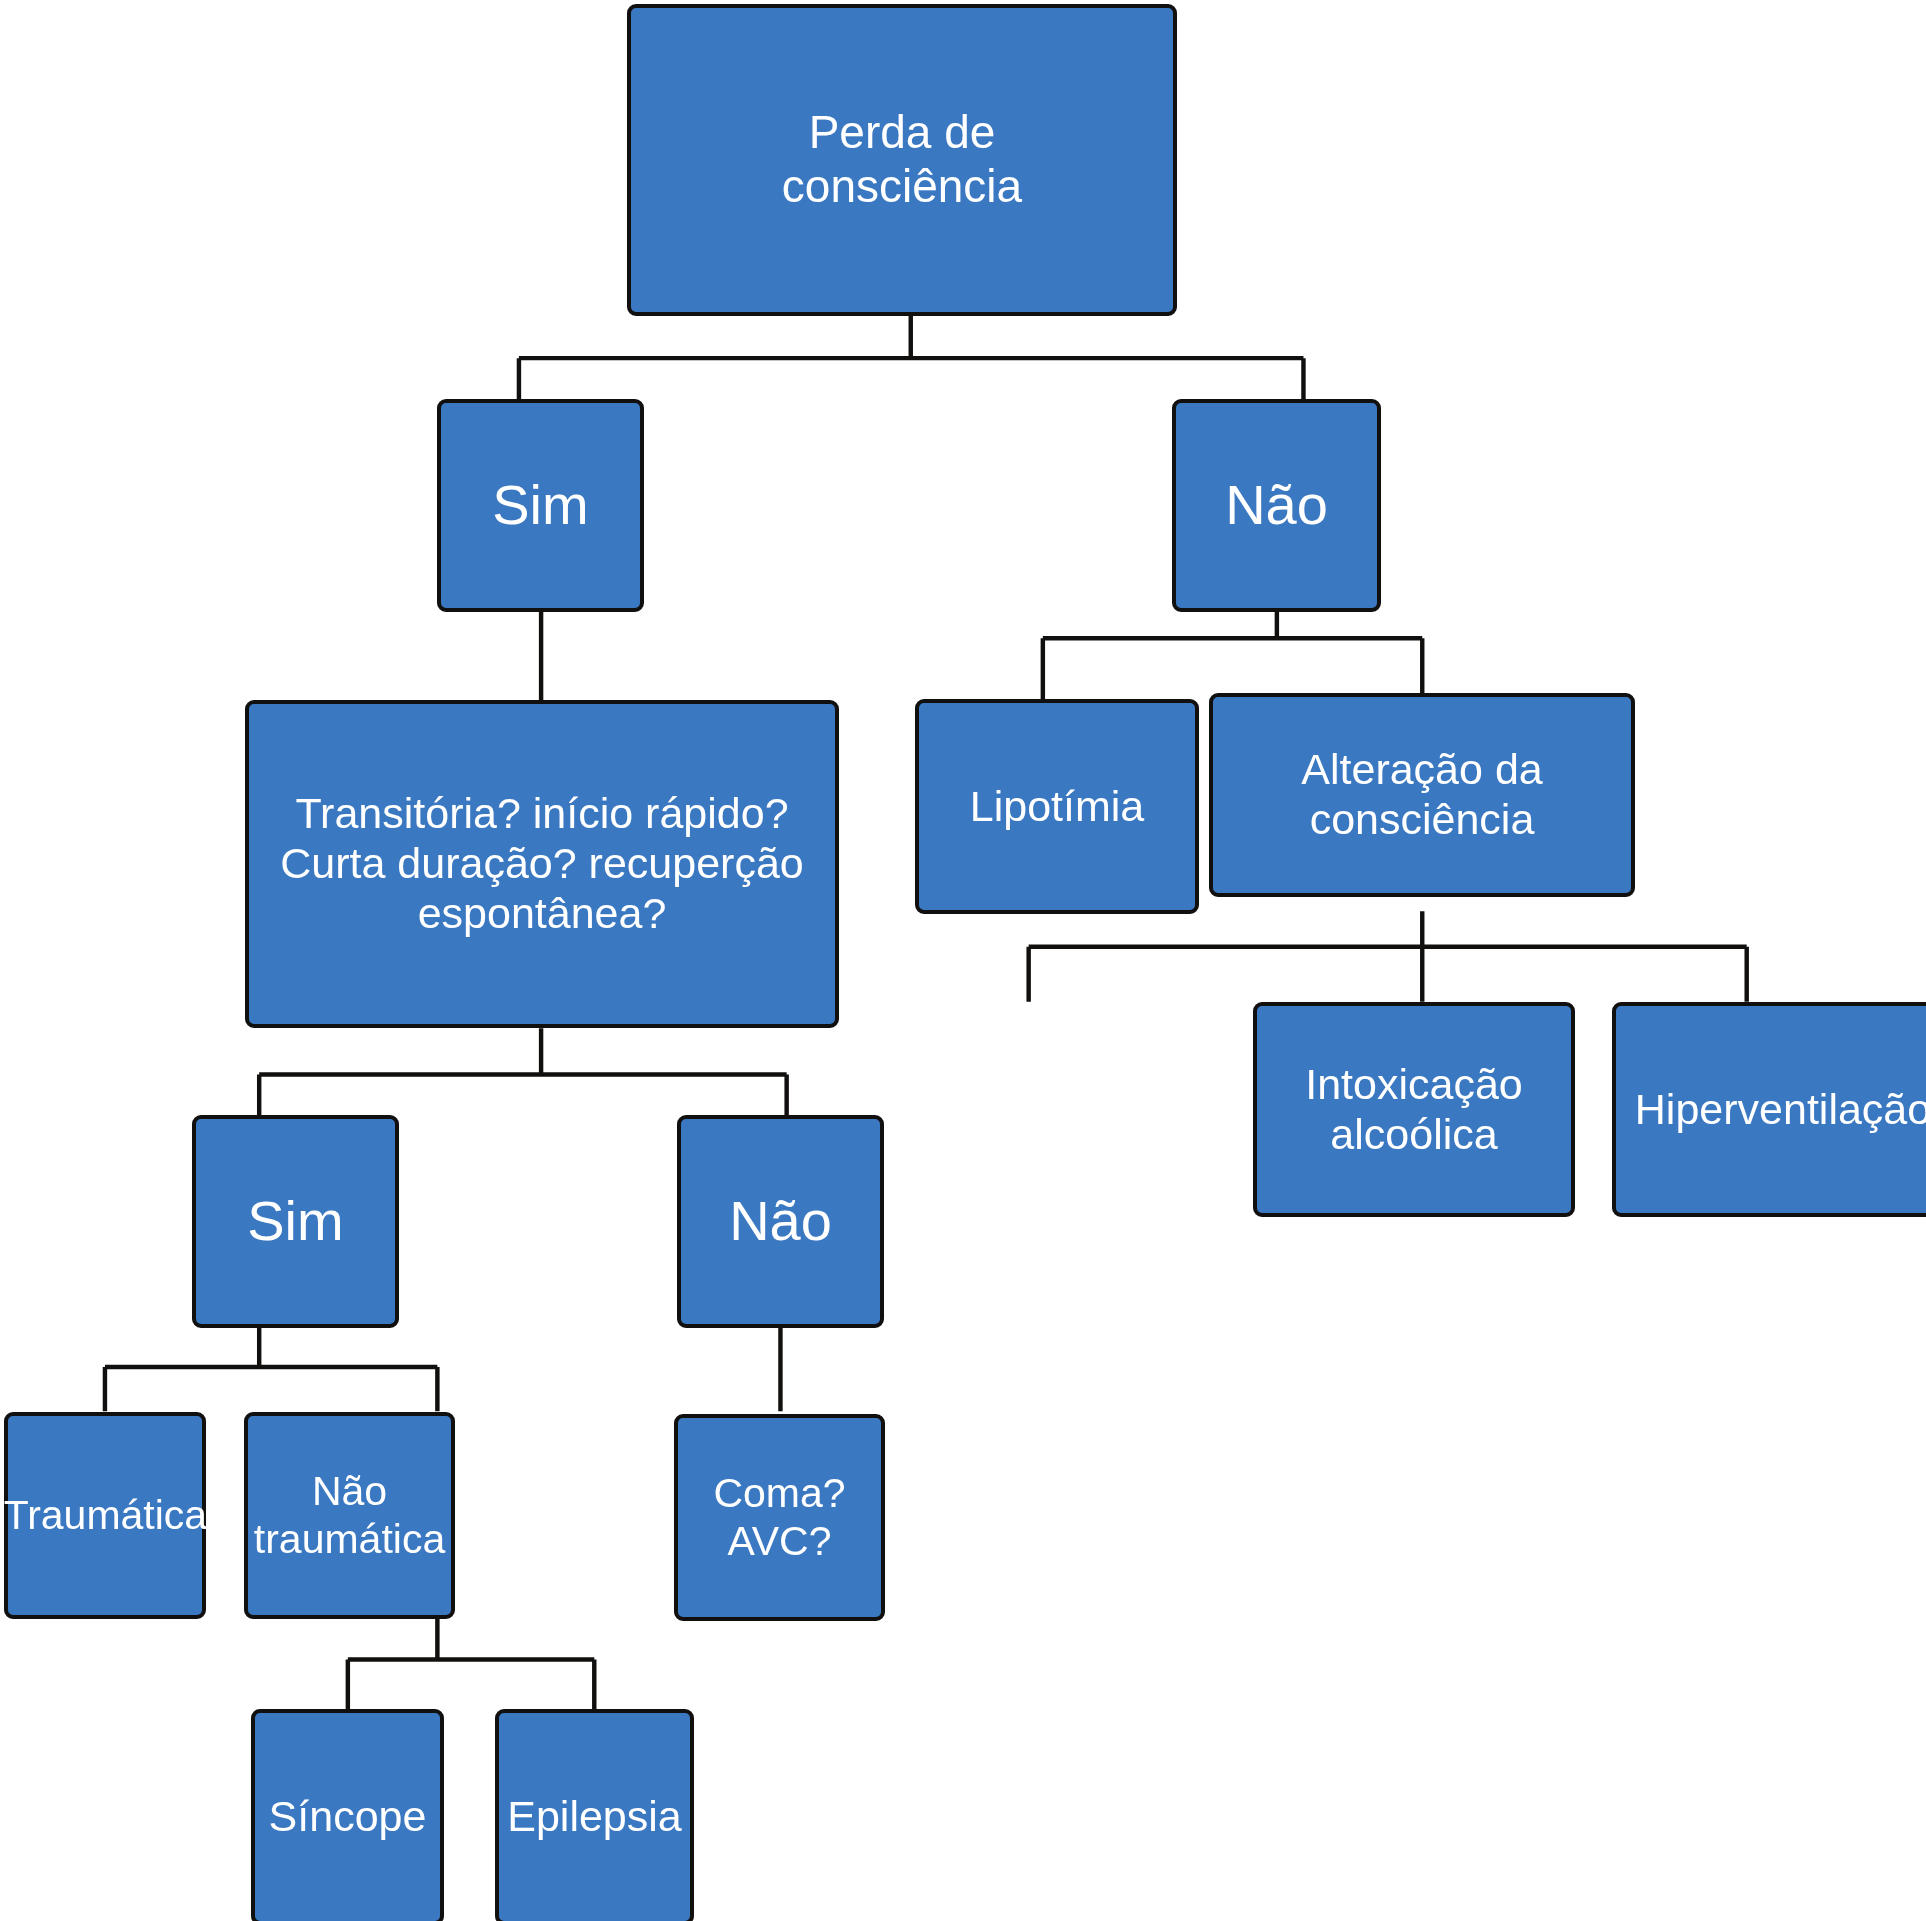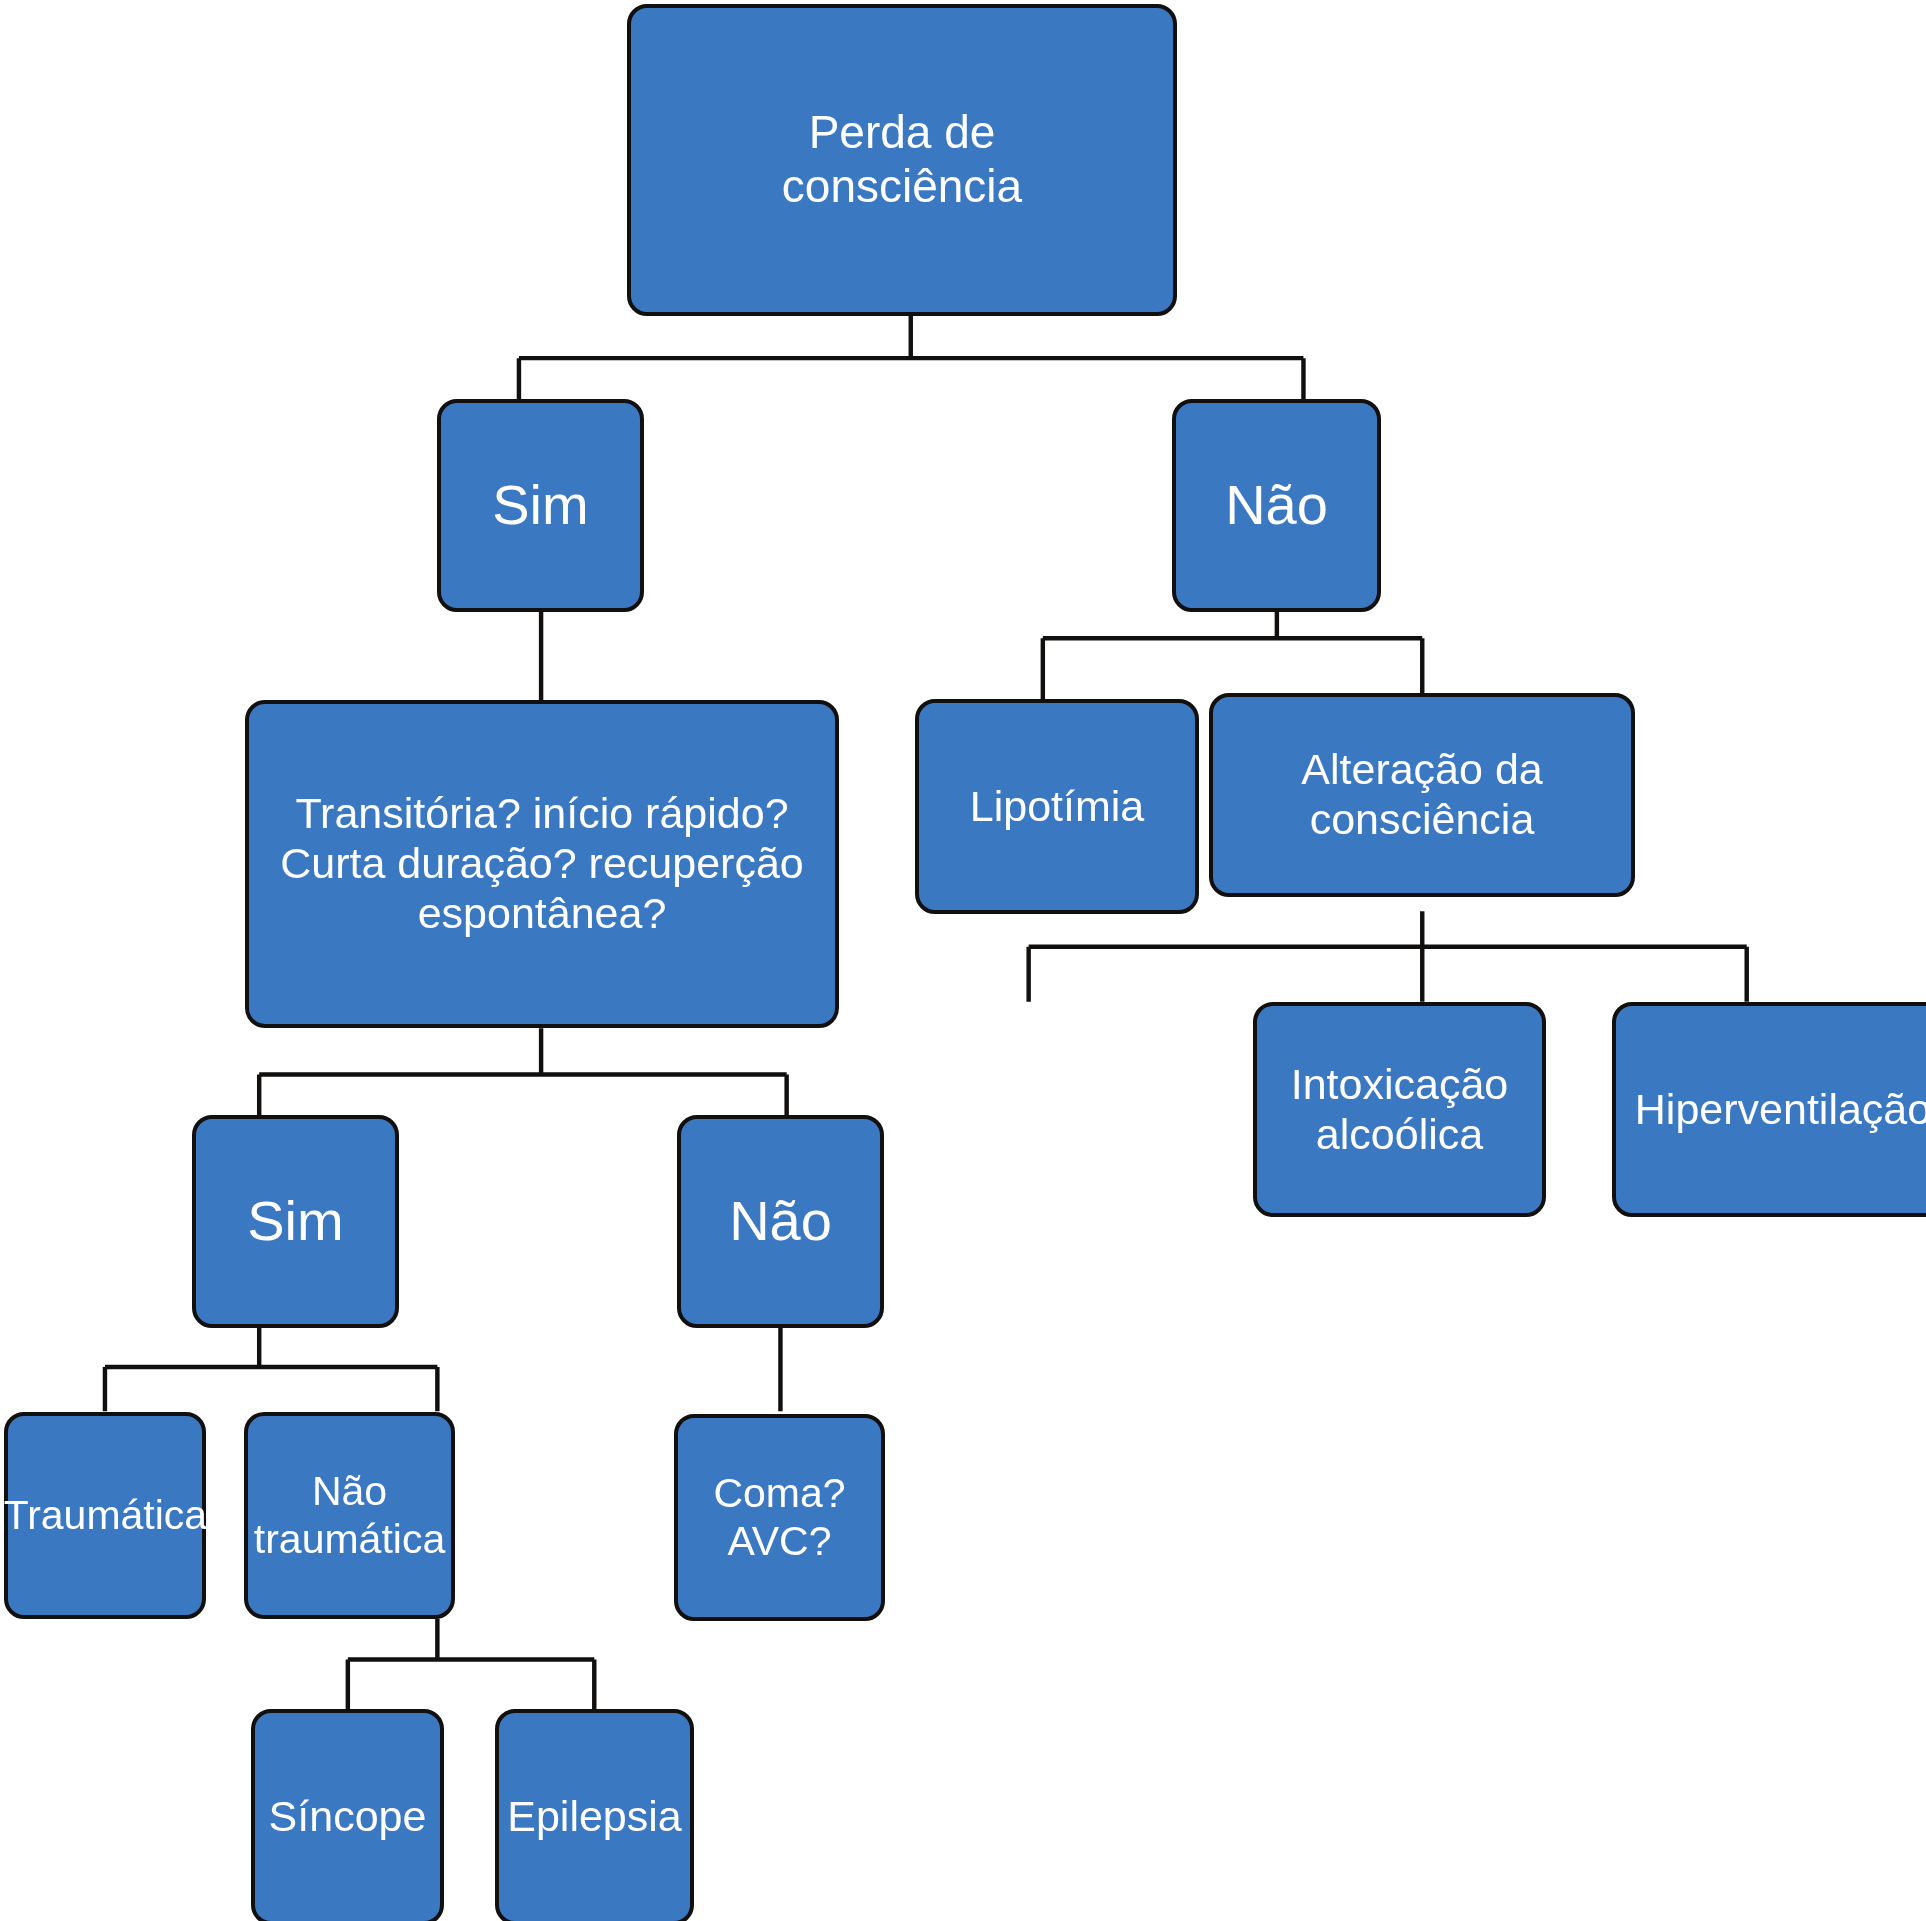--- a/index.html
+++ b/index.html
@@ -23,21 +23,21 @@
     top: 0;
     width: 1927px;
     height: 1921px;
     pointer-events: none;
   }
   .node {
     position: absolute;
     box-sizing: border-box;
     background: #3a78c2;
     border: 4.4px solid #12100f;
-    border-radius: 20px;
+    border-radius: 9px;
     color: #ffffff;
     display: flex;
     align-items: center;
     justify-content: center;
     text-align: center;
     line-height: 1.16;
     padding: 3.5px 8.9px;
     font-family: "Liberation Sans", sans-serif;
     font-weight: 400;
     white-space: pre-line;
@@ -83,21 +83,21 @@
   <div class="node fs-md" style="left:245px; top:700px; width:594px; height:328px;">Transitória? início rápido?
 Curta duração? recuperção
 espontânea?</div>
 
   <div class="node fs-md" style="left:915px; top:699px; width:284px; height:215px;">Lipotímia</div>
 
   <div class="node fs-md" style="left:1209px; top:693px; width:426px; height:204px;">Alteração da
 consciência</div>
 
 
-  <div class="node fs-md" style="left:1253px; top:1002px; width:293px; height:215px;">Intoxicação
+  <div class="node fs-md" style="left:1253px; top:1002px; width:322px; height:215px;">Intoxicação
 alcoólica</div>
 
   <div class="node fs-md" style="left:1576px; top:1002px; width:342px; height:215px;margin-left:36px;">Hiperventilação</div>
 
   <div class="node fs-lg" style="left:192px; top:1115px; width:207px; height:213px;">Sim</div>
 
   <div class="node fs-lg" style="left:677px; top:1115px; width:207px; height:213px;">Não</div>
 
   <div class="node fs-sm" style="left:4.4px; top:1412px; width:202px; height:207px;">Traumática</div>
 

